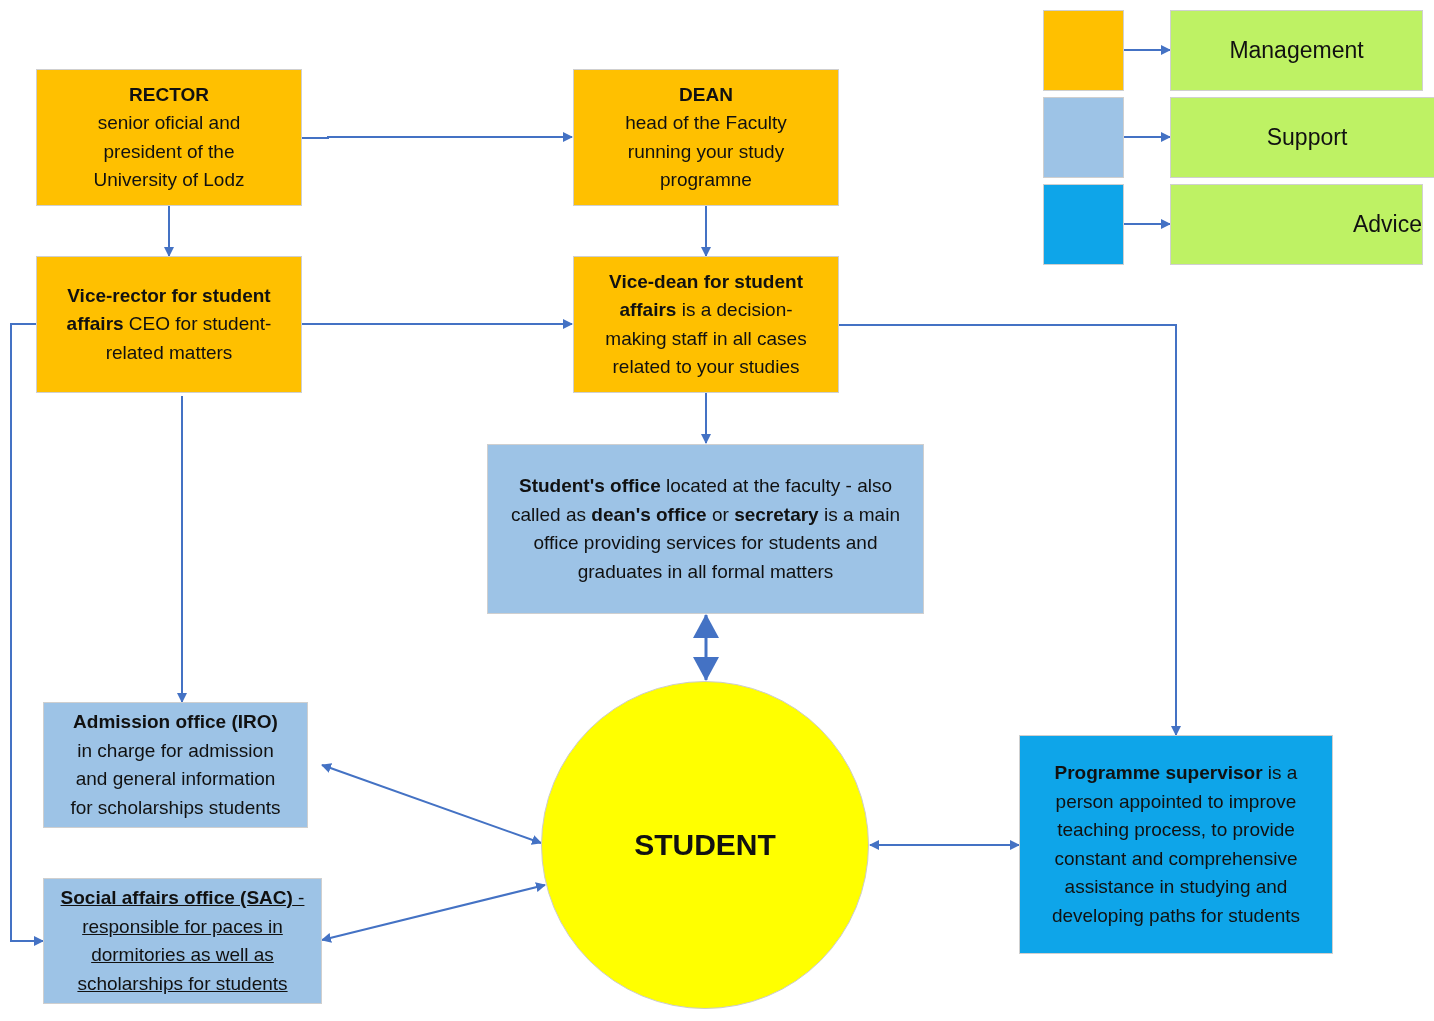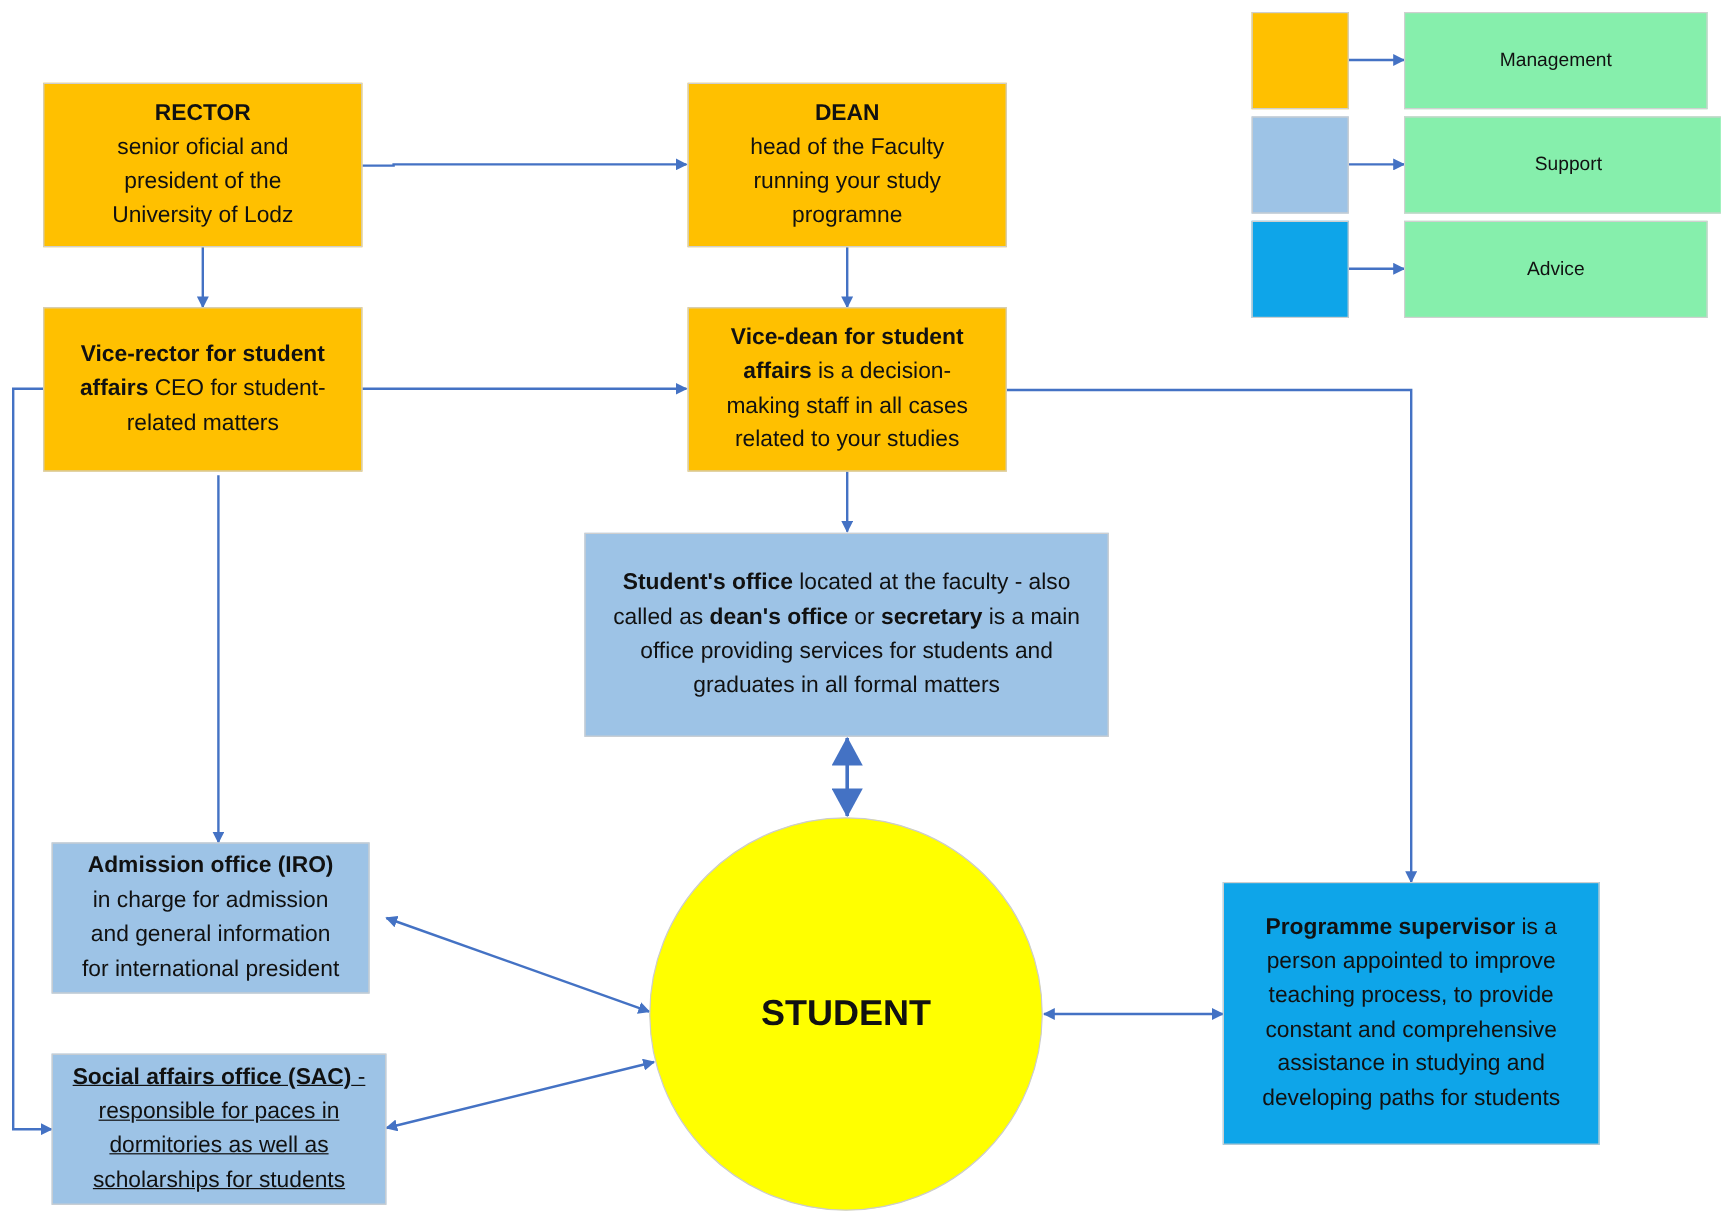--- a/index.html
+++ b/index.html
@@ -7,22 +7,22 @@
          font-family: "Liberation Sans", "DejaVu Sans", sans-serif; color: #111; }
   #diagram { position: absolute; left: 0; top: 0; width: 1434px; height: 1021px; }
   .node { position: absolute; box-sizing: border-box; border: 1px solid #cfcfcf;
           display: flex; align-items: center; justify-content: center; text-align: center;
           font-size: 19px; line-height: 28.5px; padding: 4px 26px; }
   .mgmt { background: #ffc000; }
   .support { background: #9dc3e6; }
   .advice { background: #0ea5e9; }
   .node b { font-weight: bold; }
   .legend-swatch { position: absolute; box-sizing: border-box; border: 1px solid #cfcfcf; }
-  .legend-label { position: absolute; box-sizing: border-box; border: 1px solid #d0d0d0; background: #86efac;
-                  display: flex; align-items: center; justify-content: center; font-size: 16px; }
+  .legend-label { position: absolute; box-sizing: border-box; border: 1px solid #d0d0d0; background: #bef264;
+                  display: flex; align-items: center; justify-content: center; font-size: 23px; }
   .student { position: absolute; left: 541px; top: 681px; width: 328px; height: 328px; border-radius: 50%;
              background: #ffff00; border: 1px solid #cccccc; box-sizing: border-box;
              display: flex; align-items: center; justify-content: center;
              font-size: 30px; font-weight: bold; }
 </style>
 </head>
 <body>
 
 <div id="diagram">
 
@@ -75,21 +75,21 @@
 
   <div class="legend-swatch mgmt" style="left:1043px;top:10px;width:81px;height:81px;"></div>
   <div class="legend-label" style="left:1170px;top:10px;width:253px;height:81px;">
       <span>Management</span>
     </div>
   <div class="legend-swatch support" style="left:1043px;top:97px;width:81px;height:81px;"></div>
   <div class="legend-label" style="left:1170px;top:97px;width:274px;height:81px;">
       <span>Support</span>
     </div>
   <div class="legend-swatch advice" style="left:1043px;top:184px;width:81px;height:81px;"></div>
-  <div class="legend-label" style="left:1170px;top:184px;width:253px;height:81px;">
+  <div class="legend-label" style="left:1170px;top:184px;width:253px;height:81px;justify-content:flex-end;">
       <span>Advice</span>
     </div>
 
   <div class="node mgmt" style="left:36px;top:69px;width:266px;height:137px;">
     <div>
       <b>RECTOR</b><br>
       <span>senior oficial and</span><br>
       <span>president of the</span><br>
       <span>University of Lodz</span>
     </div>
@@ -120,21 +120,21 @@
     <div>
       <b>Student's office</b><span> located at the faculty - also called as </span><b>dean's office</b><span> or </span><b>secretary</b><span> is a main office providing services for students and graduates in all formal matters</span>
     </div>
   </div>
 
   <div class="node support" style="left:43px;top:702px;width:265px;height:126px;padding:2px 6px;">
     <div>
       <b>Admission office (IRO)</b><br>
       <span>in charge for admission</span><br>
       <span>and general information</span><br>
-      <span>for international president</span>
+      <span>for scholarships students</span>
     </div>
   </div>
 
   <div class="node support" style="left:43px;top:878px;width:279px;height:126px;padding:2px 8px;text-decoration:underline;">
     <div>
       <b>Social affairs office (SAC)</b><span> - responsible for paces in  dormitories as well as scholarships for students</span>
     </div>
   </div>
 
   <div class="student">

